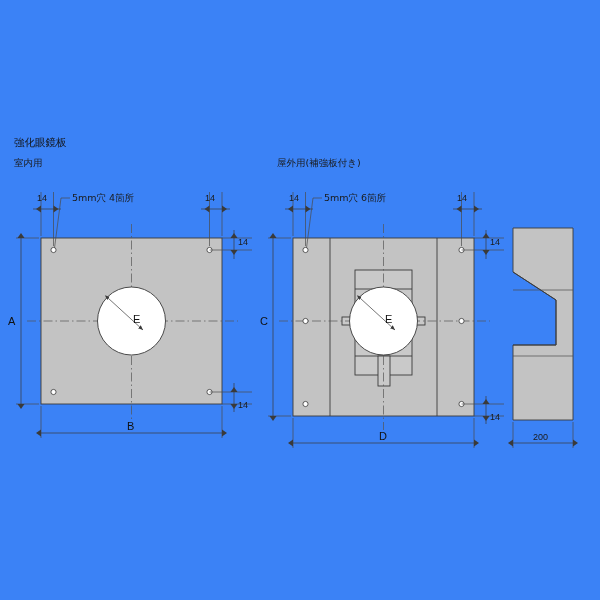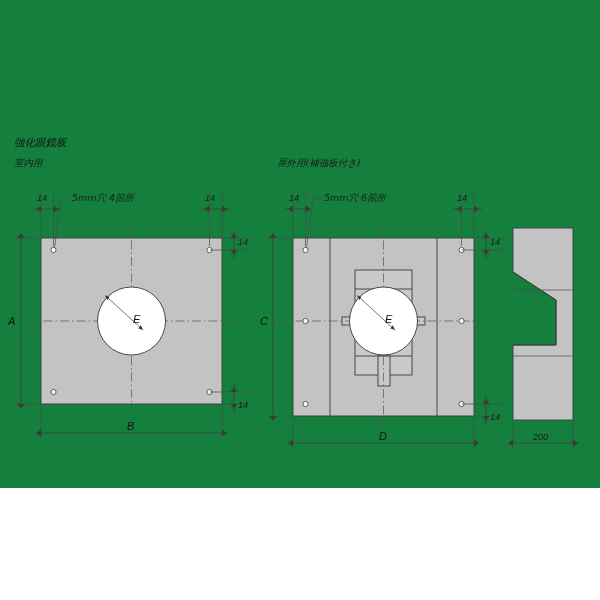--- a/index.html
+++ b/index.html
@@ -6,24 +6,23 @@
     margin: 0;
     padding: 0;
     background: #ffffff;
   }
   body {
     font-family: "Liberation Sans", sans-serif;
   }
   #page {
     position: relative;
     width: 600px;
-    height: 488px;
-    background: #15803d;
+    height: 600px;
+    background: #3b82f6;
     overflow: hidden;
-    font-style: italic;
   }
   #svg-root {
     position: absolute;
     left: 0;
     top: 0;
     width: 600px;
     height: 600px;
   }
   .lbl-jp {
     font-family: "DejaVu Sans", sans-serif;

